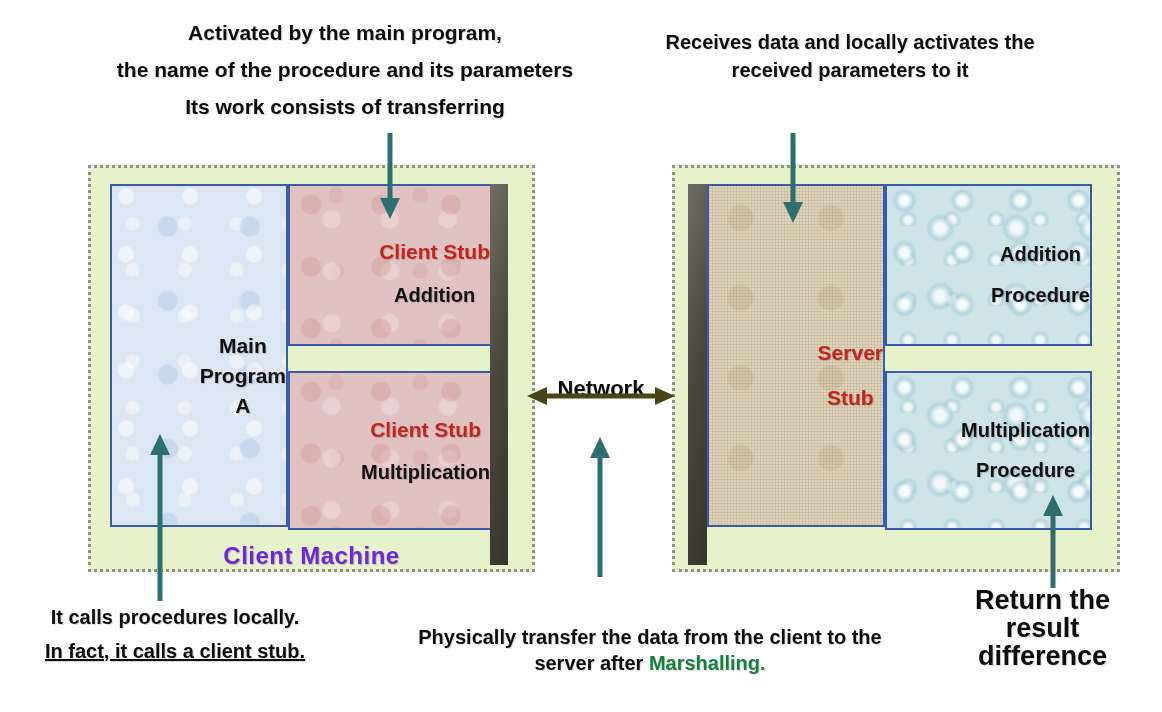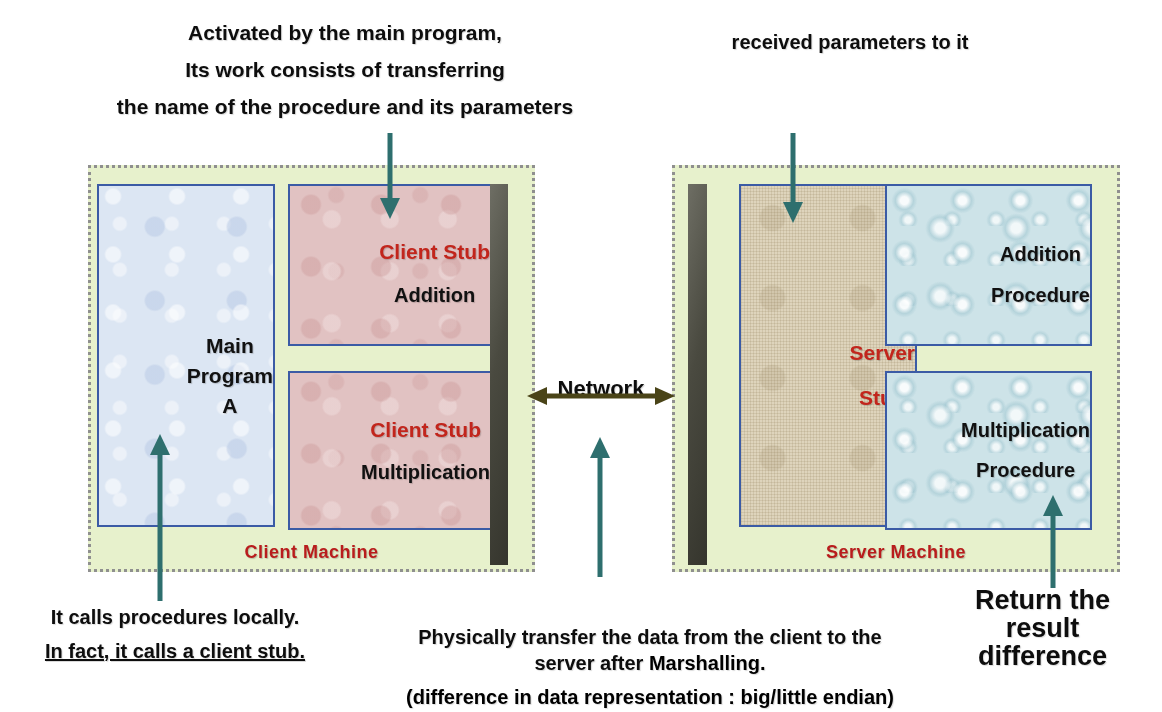--- a/index.html
+++ b/index.html
@@ -12,21 +12,21 @@
   .abs{position:absolute;}
   .annot{font-weight:bold;text-align:center;color:#0d0d0d;
          text-shadow:1px 1px 1px rgba(0,0,0,0.15);}
   .machine{
     position:absolute;width:447px;height:407px;
     background:#e7f1cc;border:3px dotted #8f8f8f;
     box-sizing:border-box;
   }
   .machine-label{
     position:absolute;left:0;right:0;top:374px;text-align:center;
-    font-size:18px;color:#b91c1c;letter-spacing:0.5px;
+    font-size:24px;color:#6d28d9;letter-spacing:0.5px;
     text-shadow:1px 1px 1px rgba(0,0,0,0.2);
   }
   .inner-box{
     position:absolute;border:2px solid #3b5ba5;box-sizing:border-box;
     display:flex;flex-direction:column;align-items:flex-end;justify-content:center;
     text-align:center;font-size:20px;
   }
   .tex-blue{ 
     background:
       radial-gradient(circle at 22% 18%, rgba(255,255,255,0.55) 0 7px, rgba(255,255,255,0) 9px),
@@ -43,55 +43,55 @@
       #e1c2c2;
     background-size:70px 62px, 58px 52px, 84px 76px, auto;
   }
   .tex-linen{ 
     background:
       repeating-linear-gradient(0deg, rgba(125,104,62,0.14) 0 1px, rgba(0,0,0,0) 1px 3px),
       repeating-linear-gradient(90deg, rgba(125,104,62,0.14) 0 1px, rgba(0,0,0,0) 1px 3px),
       radial-gradient(circle at 35% 40%, rgba(120,100,60,0.12) 0 12px, rgba(0,0,0,0) 14px),
       #ded4bc;
     background-size:auto, auto, 90px 80px, auto;
-    margin-left:32px;
   }
   .tex-aqua{ 
     background:
       radial-gradient(circle at 30% 28%, rgba(255,255,255,0.85) 0 4px, rgba(152,193,204,0.45) 9px, rgba(0,0,0,0) 13px),
       radial-gradient(circle at 70% 62%, rgba(255,255,255,0.75) 0 5px, rgba(152,193,204,0.45) 11px, rgba(0,0,0,0) 15px),
       radial-gradient(circle at 48% 85%, rgba(255,255,255,0.7) 0 3px, rgba(152,193,204,0.4) 7px, rgba(0,0,0,0) 10px),
       #cde3e8;
     background-size:58px 52px, 76px 68px, 44px 40px, auto;
   }
   .darkbar{
     position:absolute;
     background:linear-gradient(105deg,#6e6e64 0%,#4a4a40 45%,#35352d 100%);
   }
-  .red{color:#000000;}
+  .red{color:#15803d;}
   .title-red{color:#c2251c;font-size:21px;text-shadow:1px 1px 1px rgba(0,0,0,0.18);}
   .box-line{text-shadow:1px 1px 1px rgba(0,0,0,0.18);}
   .underline{text-decoration:underline;}
   svg.overlay{position:absolute;left:0;top:0;z-index:6;pointer-events:none;}
 </style>
 </head>
 <body>
 
 <div class="abs annot" style="left:40px;top:14px;width:610px;font-size:21px;line-height:37px;">
   <div>Activated by the main program,</div>
+  <div>the name of the procedure and its parameters</div>
   <div>Its work consists of transferring</div>
-  <div>the name of the procedure and its parameters</div>
 </div>
 
 <div class="abs annot" style="left:600px;top:28px;width:500px;font-size:20px;line-height:28px;">
+  <div>Receives data and locally activates the</div>
   <div>received parameters to it</div>
 </div>
 
 <div class="machine" style="left:88px;top:165px;">
-  <div class="inner-box tex-blue" style="left:6px;top:16px;width:178px;height:343px;">
+  <div class="inner-box tex-blue" style="left:19px;top:16px;width:178px;height:343px;">
     <div style="transform:translateY(20px);line-height:30px;font-size:21px;">
       <div class="box-line">Main</div>
       <div class="box-line">Program</div>
       <div class="box-line">A</div>
     </div>
   </div>
 
   <div class="inner-box tex-pink" style="left:197px;top:16px;width:204px;height:162px;">
     <div style="transform:translateY(8px);">
       <div class="title-red">Client Stub</div>
@@ -128,34 +128,32 @@
     </div>
   </div>
 
   <div class="inner-box tex-aqua" style="left:210px;top:203px;width:207px;height:159px;">
     <div>
       <div class="box-line">Multiplication</div>
       <div class="box-line" style="margin-top:17px;">Procedure</div>
     </div>
   </div>
 
-  <div class="machine-label">Server Machine</div>
 </div>
 
 <div class="abs annot" style="left:536px;top:376px;width:130px;font-size:22px;">Network</div>
 
 <div class="abs annot" style="left:20px;top:600px;width:310px;font-size:20px;line-height:34px;">
   <div>It calls procedures locally.</div>
   <div class="underline">In fact, it calls a client stub.</div>
 </div>
 
 <div class="abs annot" style="left:370px;top:624px;width:560px;font-size:20px;line-height:26px;">
   <div>Physically transfer the data from the client to the</div>
   <div><span>server after </span><span class="red">Marshalling.</span></div>
-  <div class="red" style="margin-top:8px;">(difference in  data representation : big/little endian)</div>
 </div>
 
 <div class="abs annot" style="left:940px;top:586px;width:205px;font-size:27px;line-height:28px;">
   <div>Return the result</div>
   <div>difference</div>
 </div>
 
 <svg class="overlay" width="1162" height="712" viewBox="0 0 1162 712">
 
   <g>

